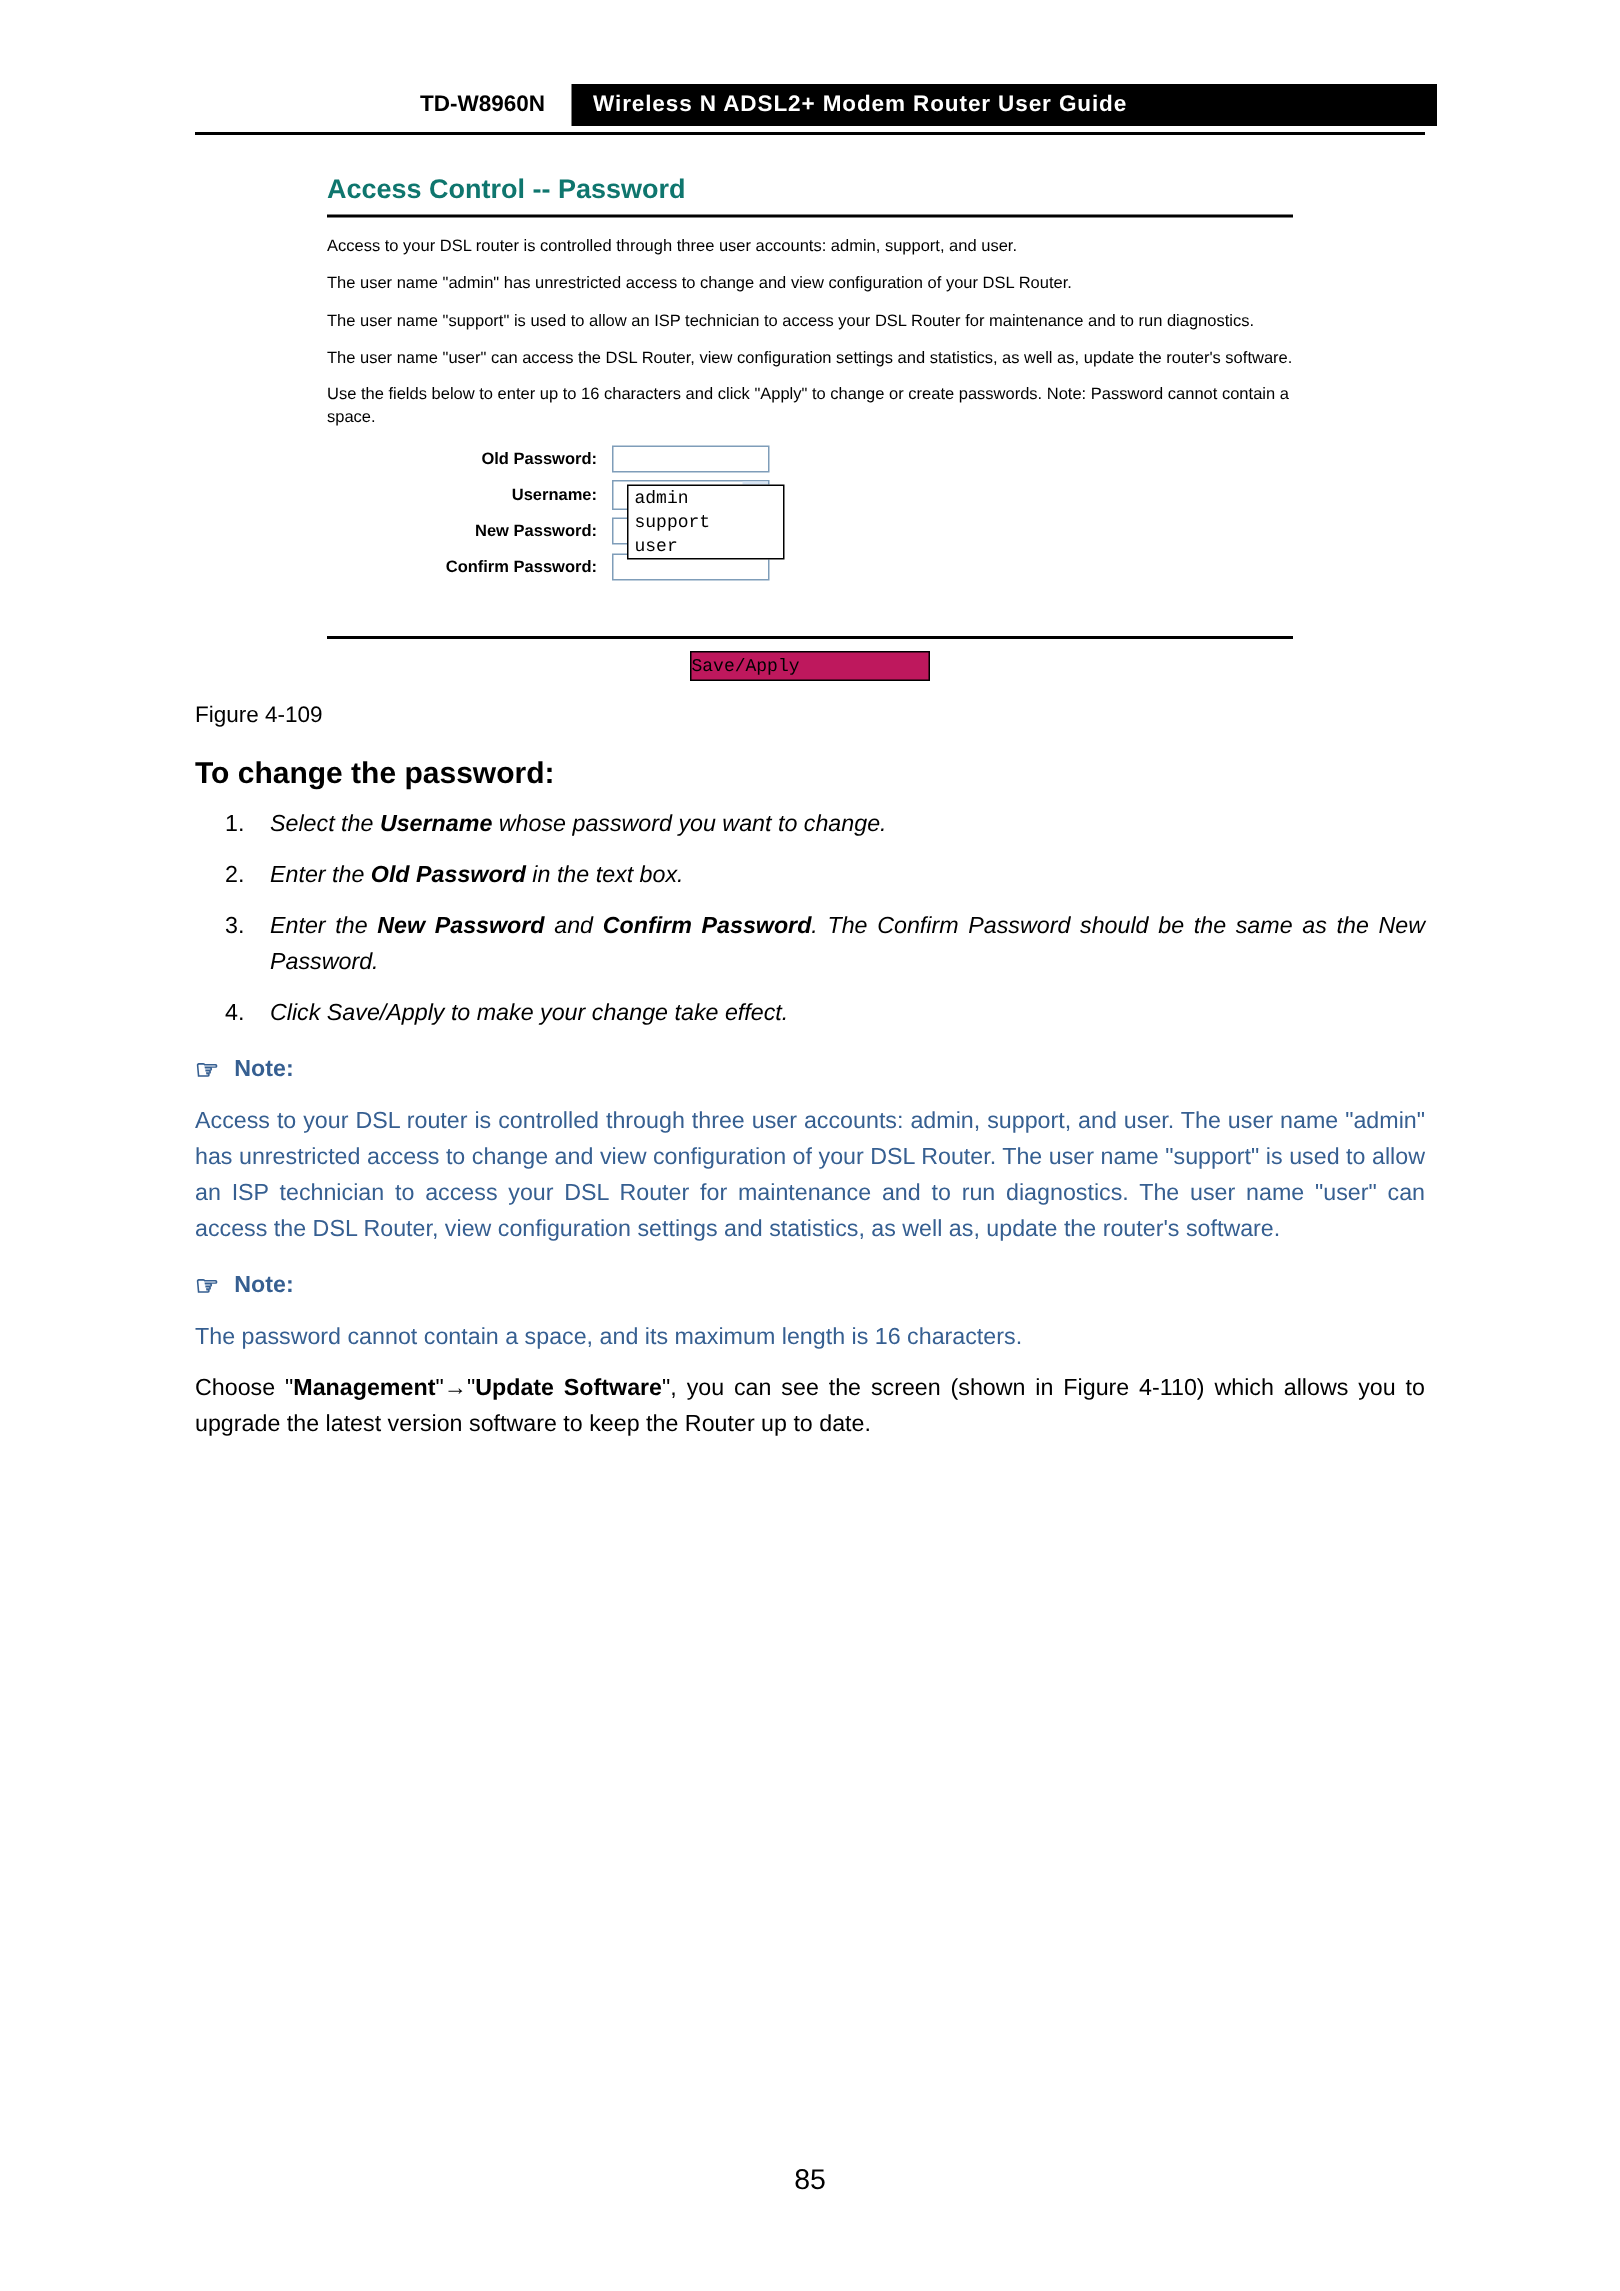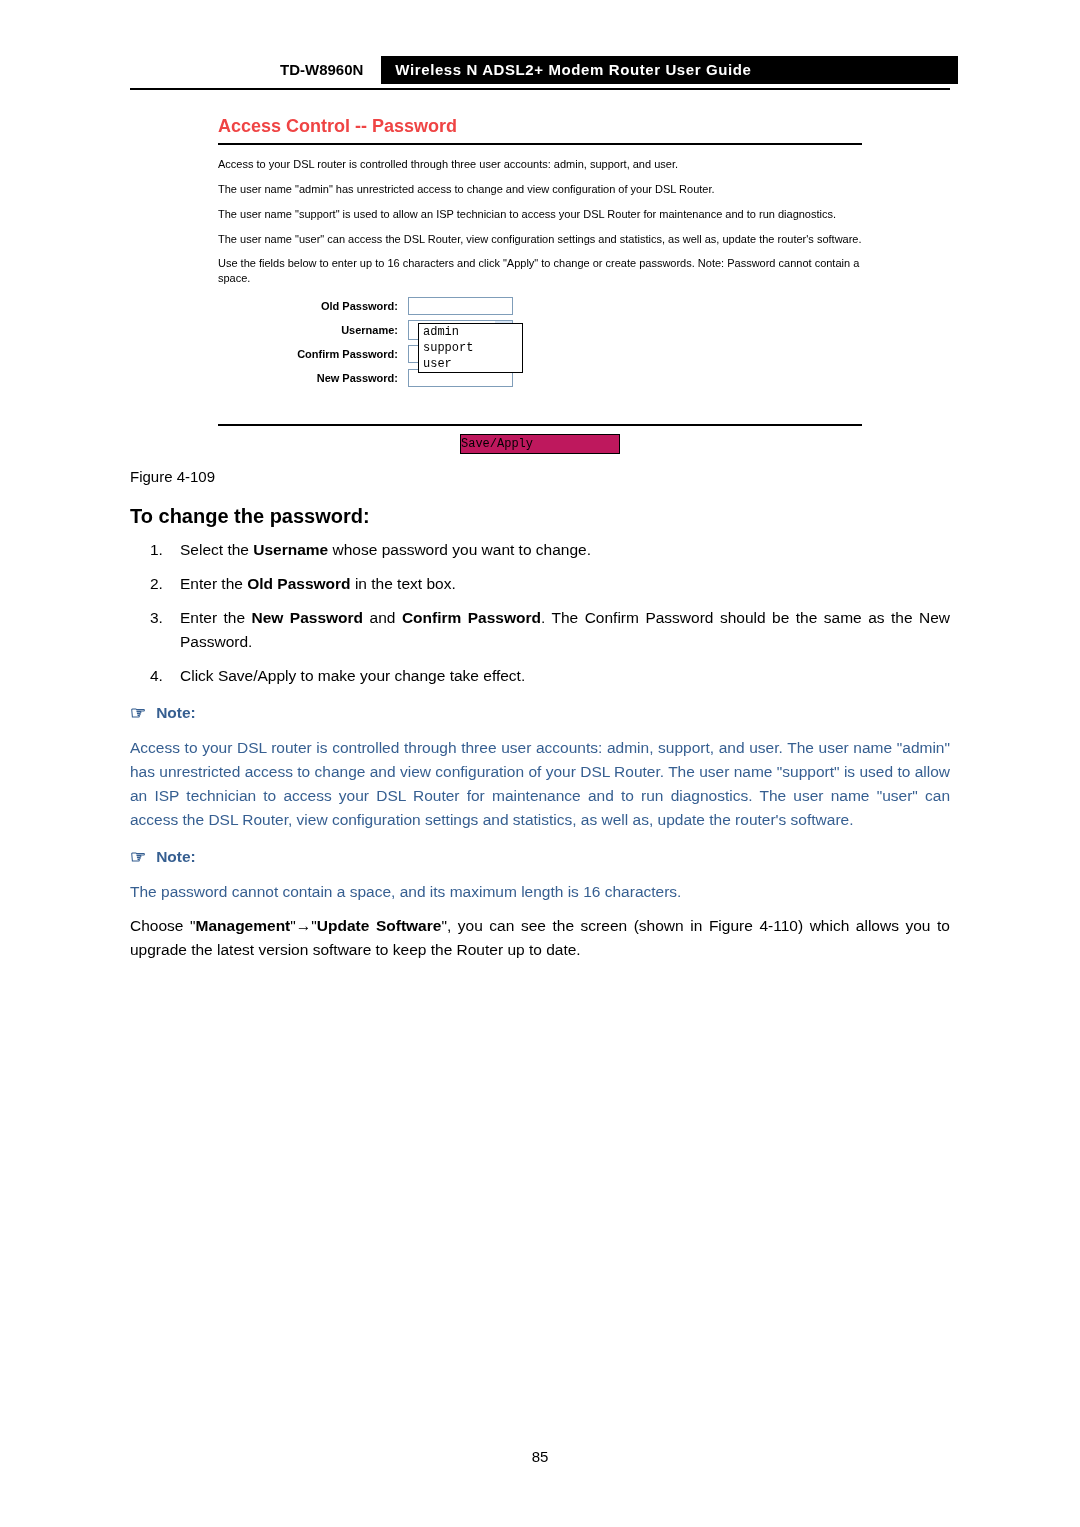--- a/index.html
+++ b/index.html
@@ -3,50 +3,50 @@
 <meta charset="utf-8">
 <style>
   * { margin: 0; padding: 0; box-sizing: border-box; }
   body { width: 1080px; height: 1527px; background: #fff; font-family: Arial, Helvetica, sans-serif; position: relative; }
   .page { padding: 56px 130px 0 130px; }
   .header-bar { display: flex; align-items: stretch; height: 28px; margin-left: 150px; margin-right: -8px; }
   .hdr-left { color: #000; font-weight: bold; font-size: 15px; padding: 5px 18px 0 0; }
   .hdr-right { flex: 1; background: #000; color: #fff; font-weight: bold; font-size: 15px; padding: 5px 0 0 14px; letter-spacing: 0.6px; }
   .hr-top { border: none; border-top: 2px solid #000; margin: 4px 0 0 0; }
   .figure-wrap { margin: 26px 0 0 88px; width: 644px; }
-  .fig-title { font-family: Arial, sans-serif; font-weight: bold; font-size: 18px; color: #ef4444; margin-bottom: 6px; }
+  .fig-title { font-family: Arial, sans-serif; font-weight: bold; font-size: 18px; color: #0f766e; margin-bottom: 6px; }
   .fig-hr { border: none; border-top: 2px solid #000; margin: 4px 0 12px 0; }
   .fig-p { font-family: Tahoma, Arial, sans-serif; font-size: 11px; color: #000; margin-bottom: 10px; line-height: 1.35; }
   .form-area { margin-top: 4px; position: relative; }
   .form-row { display: flex; align-items: center; height: 20px; }
   .form-label { width: 190px; text-align: right; font-family: Tahoma, Arial, sans-serif; font-size: 11px; font-weight: bold; padding-right: 10px; }
   .select-box { position: relative; width: 105px; height: 20px; border: 1px solid #7f9db9; background: #fff; }
   .select-arrow { position: absolute; right: 0; top: 0; width: 17px; height: 18px; background: linear-gradient(#dbe7f5, #b6cde8); display: flex; align-items: center; justify-content: center; font-size: 9px; color: #4d6185; }
   .dropdown-list { position: absolute; left: 200px; top: 27px; width: 105px; border: 1px solid #000; background: #fff; z-index: 5; }
   .dd-item { font-family: "Courier New", monospace; font-size: 12px; padding: 0 4px; line-height: 16px; }
   .input-box { width: 105px; height: 18px; border: 1px solid #7f9db9; background: #fff; }
   .form-row + .form-row { margin-top: 4px; }
   .fig-hr2 { border: none; border-top: 2px solid #000; margin: 36px 0 8px 0; }
   .save-btn { display: block; margin: 0 auto; width: 160px; height: 20px; border: 1px solid #000; background: #be185d; font-family: "Courier New", monospace; font-size: 12px; text-align: left; line-height: 18px; }
   .caption { text-align: left; font-size: 15px; color: #000; margin-top: 14px; }
   .body-text { margin-top: 20px; }
   .bold-line { font-size: 20px; font-weight: bold; margin-bottom: 10px; }
   .ol { margin-left: 20px; }
   .ol-item { display: flex; font-size: 15.5px; line-height: 1.55; margin-bottom: 10px; text-align: justify; }
   .ol-num { width: 30px; flex-shrink: 0; }
-  .ol-body { flex: 1; }
+  .ol-body { flex: 1; font-style: italic; }
   .b { font-weight: bold; }
   .note-head { display: flex; align-items: center; color: #365f91; font-weight: bold; font-size: 15.5px; margin: 14px 0 12px 0; gap: 10px; }
   .hand-icon { font-size: 18px; }
   .note-body { color: #365f91; font-size: 15.5px; line-height: 1.55; text-align: justify; margin-bottom: 10px; }
   .sect-head { font-size: 16.5px; font-weight: bold; margin: 18px 0 18px 0; }
   .sect-num { display: inline-block; width: 56px; }
   .para { font-size: 15.5px; line-height: 1.55; text-align: justify; }
   .arrow { font-family: "Arial Unicode MS", Arial; }
-  .page-num { position: absolute; bottom: 62px; left: 0; right: 0; text-align: center; font-size: 15px; }
+  .page-num { position: absolute; bottom: 62px; left: 0; right: 0; text-align: center; font-size: 19px; }
 </style>
 </head>
 <body>
 
 <div class="page">
   <div class="header-bar">
     <div class="hdr-left">TD-W8960N</div>
     <div class="hdr-right">Wireless N ADSL2+ Modem Router User Guide</div>
   </div>
   <hr class="hr-top">
@@ -65,25 +65,25 @@
         <div class="form-label">Old Password:</div>
         <div class="input-box"></div>
       </div>
       <div class="form-row">
         <div class="form-label">Username:</div>
         <div class="select-box">
           <div class="select-arrow">▾</div>
         </div>
       </div>
       <div class="form-row">
-        <div class="form-label">Confirm Password:</div>
+        <div class="form-label">New Password:</div>
         <div class="input-box"></div>
       </div>
       <div class="form-row">
-        <div class="form-label">New Password:</div>
+        <div class="form-label">Confirm Password:</div>
         <div class="input-box"></div>
       </div>
 
       <div class="dropdown-list">
         <div class="dd-item">admin</div>
         <div class="dd-item">support</div>
         <div class="dd-item">user</div>
       </div>
     </div>
 

